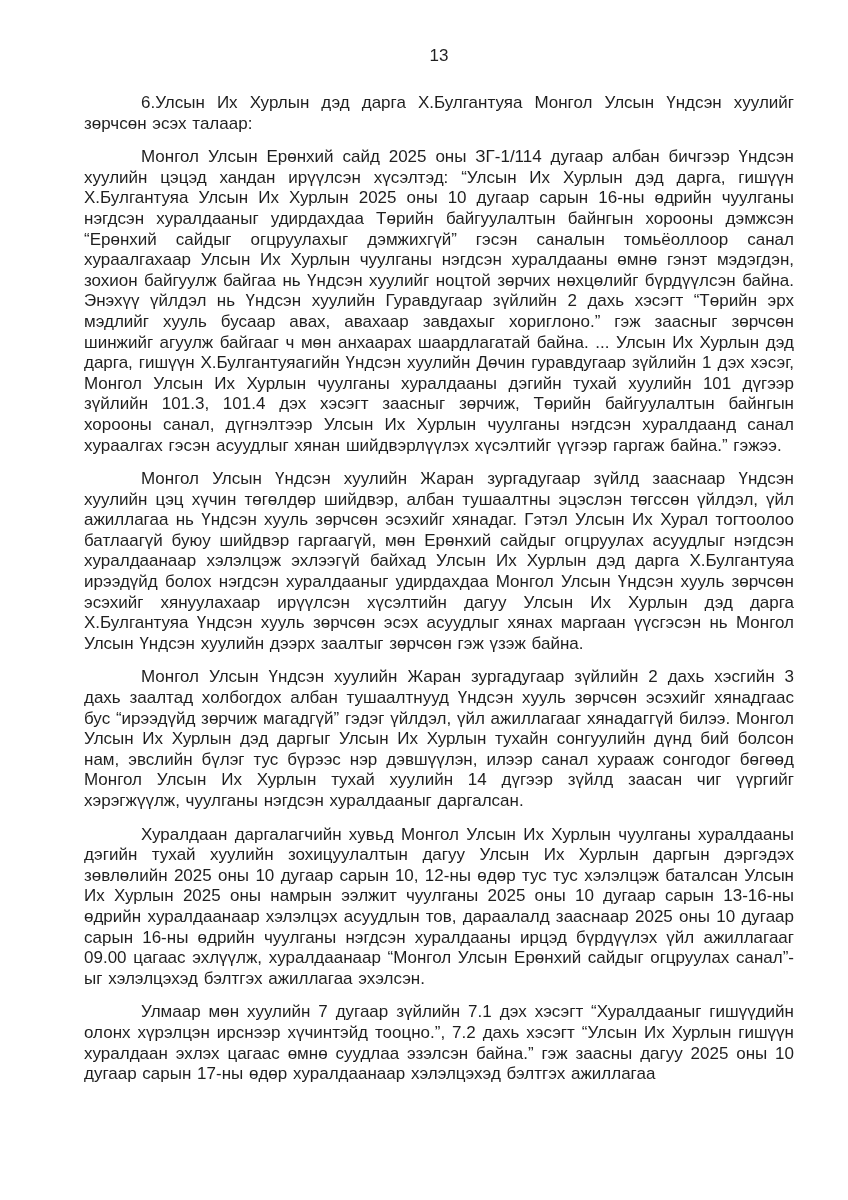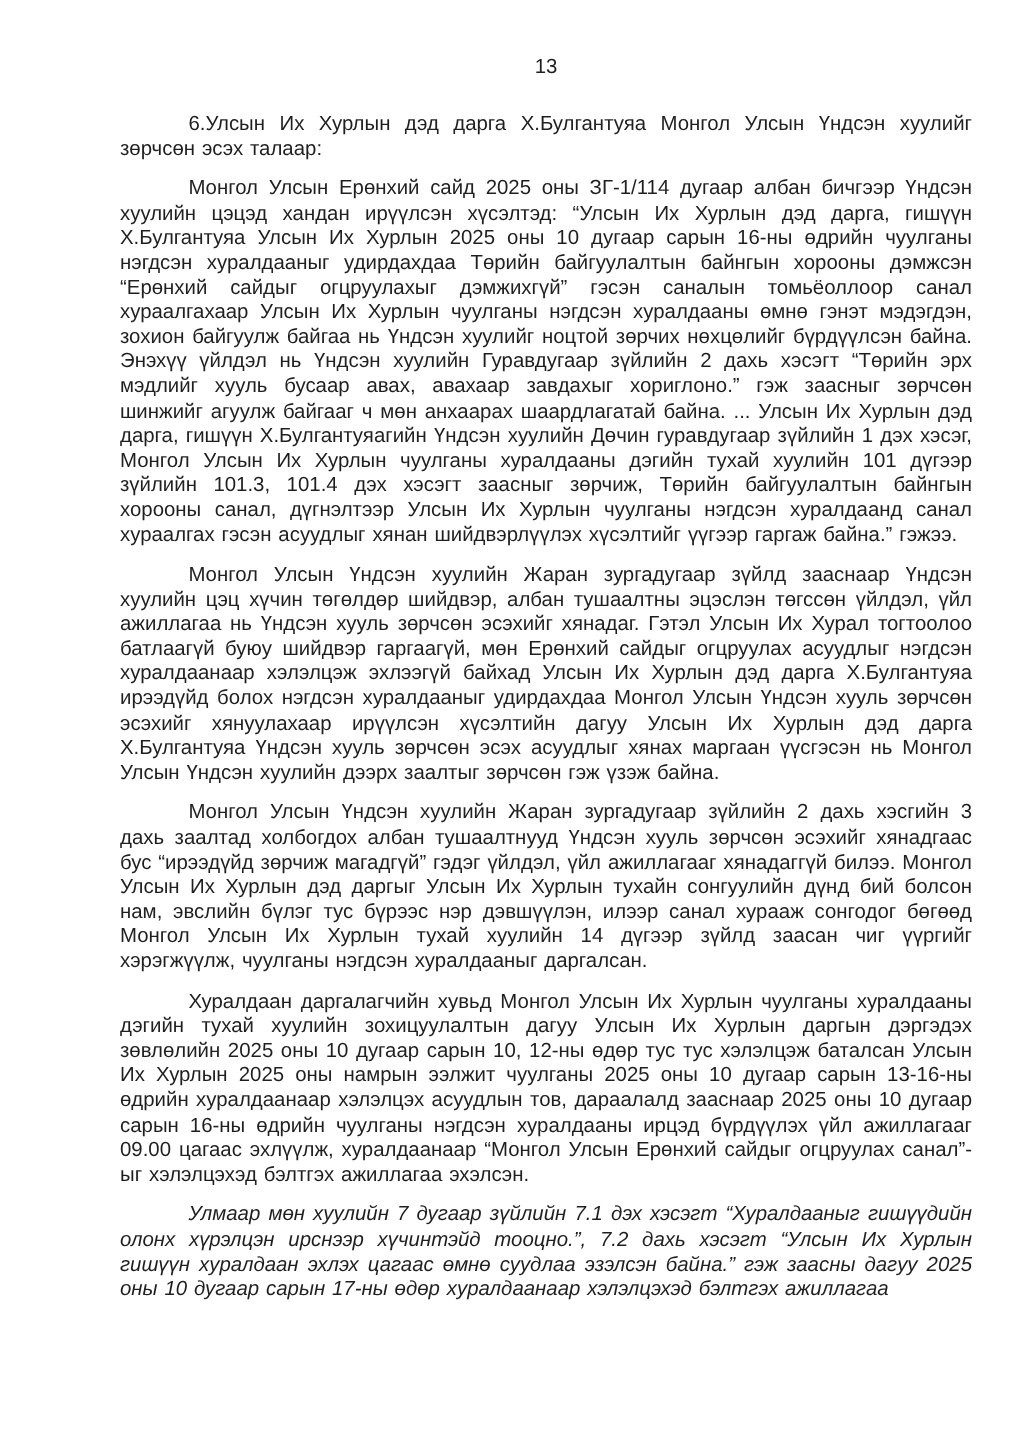--- a/index.html
+++ b/index.html
@@ -12,41 +12,40 @@
     width: 848px;
     height: 1200px;
     background: #ffffff;
     overflow: hidden;
     font-family: "Liberation Sans", sans-serif;
     color: #1f1f1f;
     -webkit-font-smoothing: antialiased;
   }
   .content {
     position: absolute;
-    left: 100px;
+    left: 84px;
     top: 46px;
     width: 710px;
   }
   .page-number {
     text-align: center;
     font-size: 17px;
     line-height: 20px;
     margin: 0 0 27px 0;
   }
   .para {
     font-size: 17px;
     line-height: 20.6px;
     text-align: justify;
     text-indent: 57px;
     margin: 0 0 13px 0;
     word-spacing: 1px;
   }
   .para:last-child {
     margin-bottom: 0;
-    font-style: italic;
   }
 </style>
 </head>
 <body>
 
 <div class="page">
   <div class="content">
     <div class="page-number">13</div>
 
     <p class="para">6.Улсын Их Хурлын дэд дарга Х.Булгантуяа Монгол Улсын Үндсэн хуулийг зөрчсөн эсэх талаар:</p>

